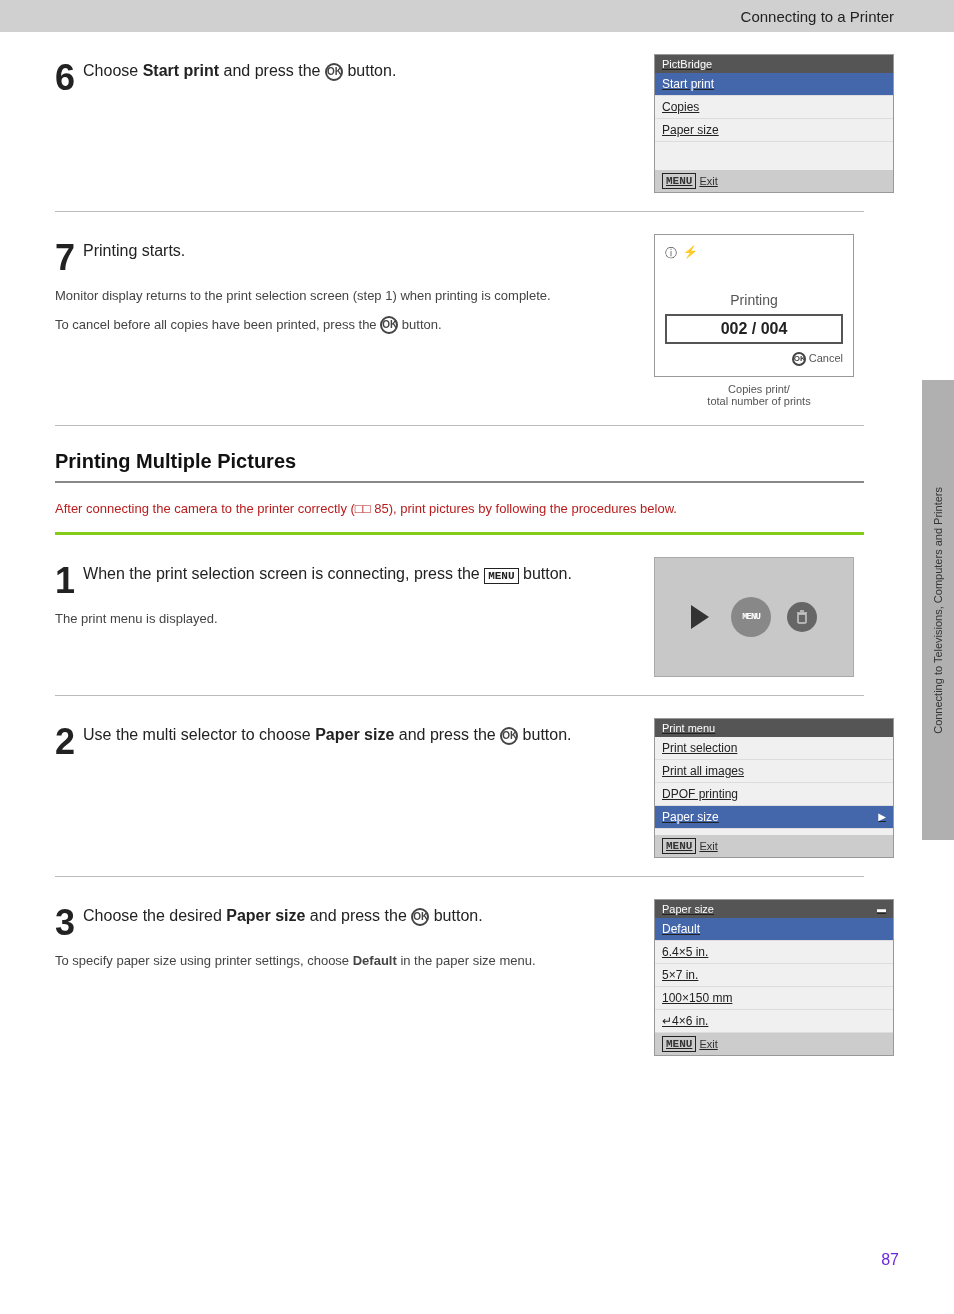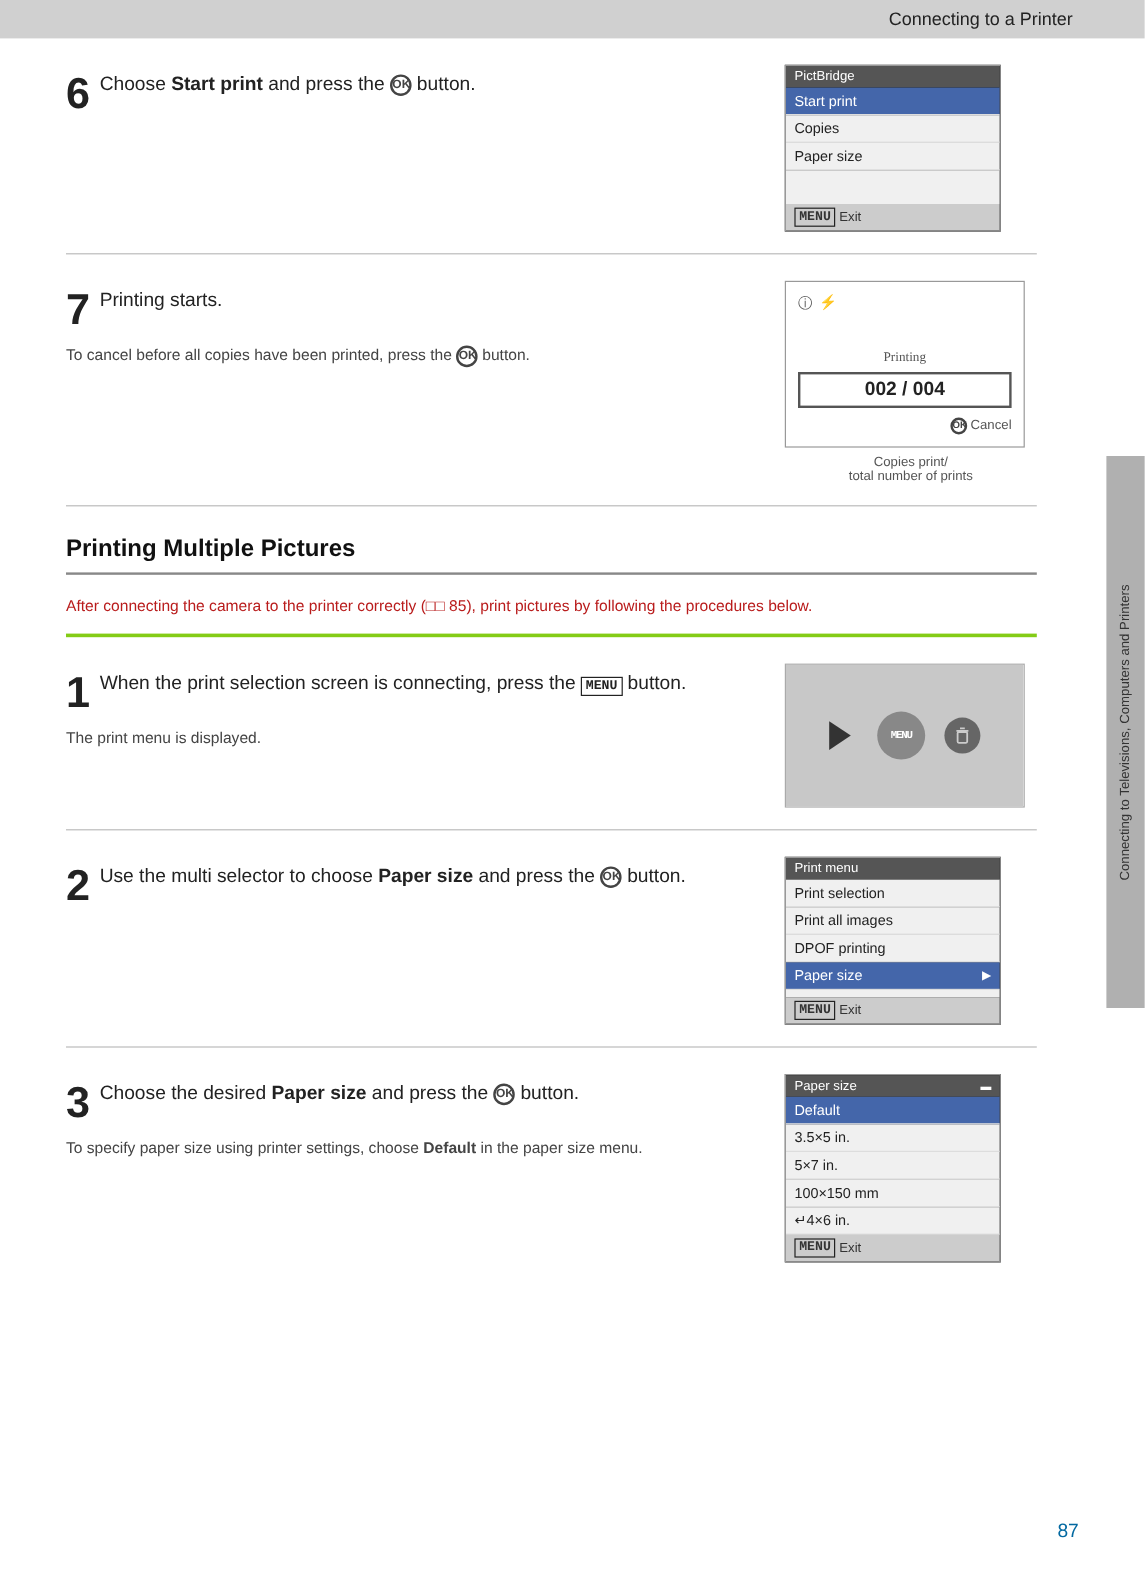--- a/index.html
+++ b/index.html
@@ -45,24 +45,24 @@
       transform: rotate(180deg);
       font-size: 11px;
       color: #333;
       text-align: center;
       white-space: nowrap;
     }
 
     
     .page-number {
       position: absolute;
-      bottom: 28px;
+      bottom: 45px;
       right: 55px;
       font-size: 16px;
-      color: #0369a1;
+      color: #6d28d9;
     }
 
     
     .main-content {
       padding: 0 55px 60px 55px;
       padding-right: 90px;
     }
 
     
     .step-section {
@@ -148,23 +148,24 @@
       font-size: 13px;
       color: #b91c1c;
       line-height: 1.6;
       padding: 8px 0 12px 0;
       border-bottom: 3px solid #84cc16;
     }
 
     
     .ui-screen {
       border: 1.5px solid #999;
-      background: #000000;
-      width: 180px;
+      background: #7f1d1d;
+      width: 240px;
       font-size: 12px;
+      text-decoration: underline;
     }
 
     .ui-screen-title {
       background: #555;
       color: #fff;
       padding: 3px 7px;
       font-size: 11px;
     }
 
     .ui-screen-item {
@@ -206,24 +207,23 @@
     .print-progress-top {
       display: flex;
       gap: 6px;
       font-size: 12px;
       color: #555;
       margin-bottom: 30px;
     }
 
     .print-progress-label {
       text-align: center;
-      font-size: 11px;
+      font-size: 14px;
       color: #555;
       margin-bottom: 6px;
-      font-family: Liberation Serif, serif;
     }
 
     .print-progress-counter {
       text-align: center;
       border: 2px solid #555;
       padding: 4px 10px;
       font-size: 16px;
       font-weight: bold;
       color: #222;
       display: inline-block;
@@ -355,20 +355,21 @@
     </div>
   </div>
 
   <div class="step-section">
     <div class="step-left">
       <div class="step-title-inline">
         <span class="step-number">7</span>
         <span>Printing starts.</span>
       </div>
       <div class="step-body">
+        <p>Monitor display returns to the print selection screen (step 1) when printing is complete.</p>
         <p style="margin-top:8px;">
           <span>To cancel before all copies have been printed, press the</span>
           <span class="ok-icon">OK</span>
           <span> button.</span>
         </p>
       </div>
     </div>
     <div class="step-right">
       <div class="print-progress-screen">
         <div class="print-progress-top">
@@ -465,21 +466,21 @@
       </div>
     </div>
     <div class="step-right">
       <div class="ui-screen-wrapper">
         <div class="ui-screen">
           <div class="ui-screen-title" style="display:flex;justify-content:space-between;align-items:center;">
             <span>Paper size</span>
             <span style="font-size:9px;">▬</span>
           </div>
           <div class="ui-screen-item selected">Default</div>
-          <div class="ui-screen-item">3.5×5 in.</div>
+          <div class="ui-screen-item">6.4×5 in.</div>
           <div class="ui-screen-item">5×7 in.</div>
           <div class="ui-screen-item">100×150 mm</div>
           <div class="ui-screen-item">↵4×6 in.</div>
           <div class="ui-screen-footer">
             <span class="menu-text">MENU</span>
             <span>Exit</span>
           </div>
         </div>
       </div>
     </div>

